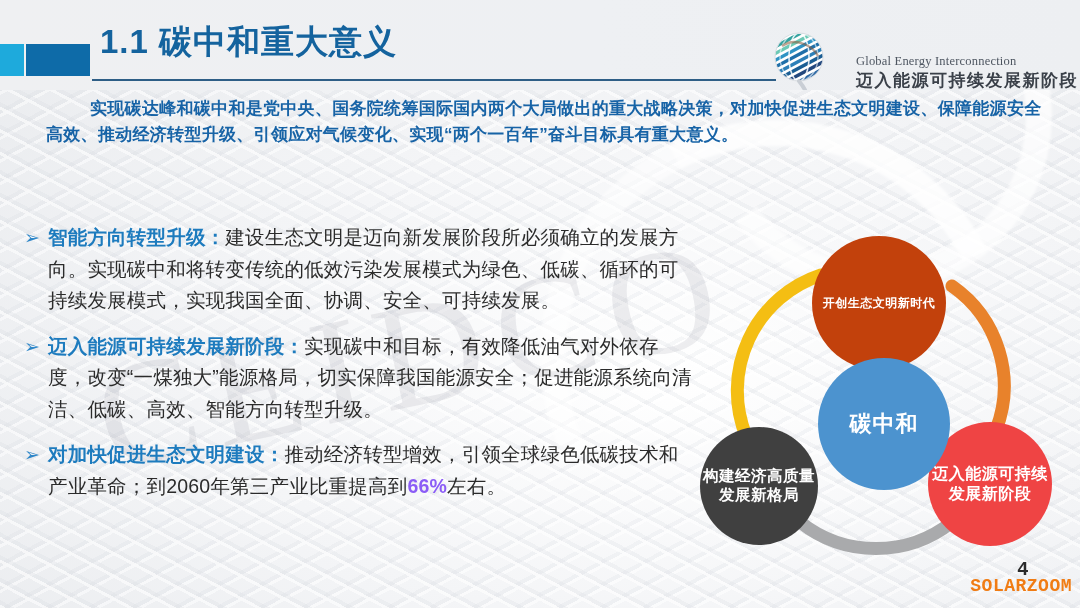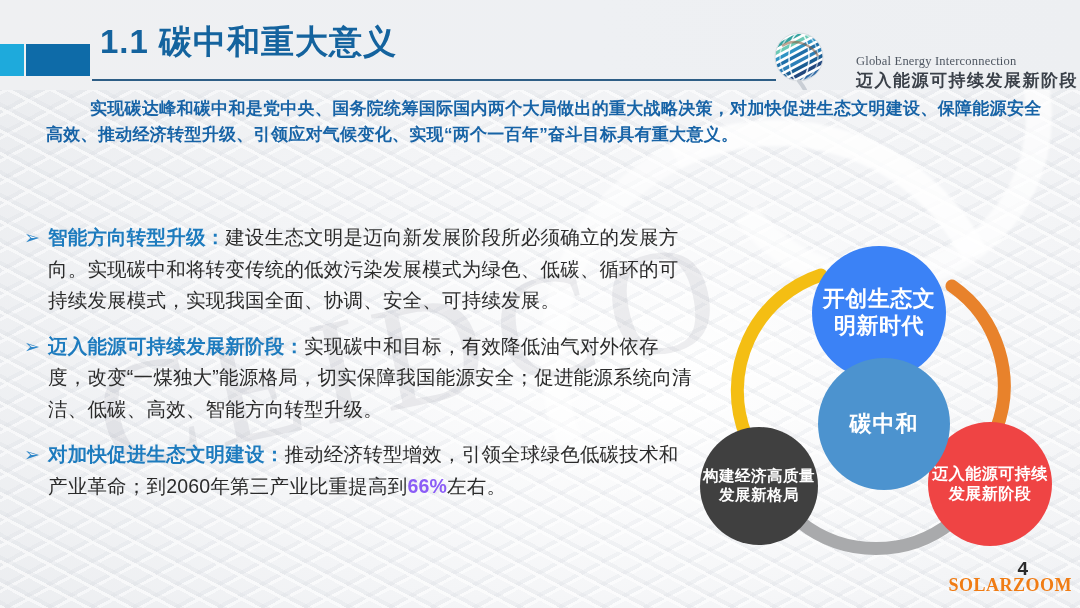--- a/index.html
+++ b/index.html
@@ -167,23 +167,23 @@
     align-items: center;
     justify-content: center;
     text-align: center;
     color: #ffffff;
     font-weight: bold;
     line-height: 1.22;
     letter-spacing: .5px;
   }
   .node-top {
     width: 134px; height: 134px;
-    left: 122px; top: 24px;
-    background: #3b82f6;
-    font-size: 22px;
+    left: 122px; top: 14px;
+    background: #c2410c;
+    font-size: 12px;
   }
   .node-left {
     width: 118px; height: 118px;
     left: 10px; top: 205px;
     background: #404040;
     font-size: 15.5px;
   }
   .node-right {
     width: 124px; height: 124px;
     left: 238px; top: 200px;
@@ -202,21 +202,21 @@
   .page-num {
     position: absolute;
     right: 52px; bottom: 28px;
     font-size: 19px;
     font-weight: bold;
     color: #2b2b2b;
   }
   .watermark {
     position: absolute;
     right: 8px; bottom: 12px;
-    font-family: Liberation Serif, serif;
+    font-family: Liberation Mono, monospace;
     font-size: 18px;
     font-weight: bold;
     color: #F07C14;
     letter-spacing: .5px;
   }
 </style>
 </head>
 <body>
 
 <div id="slide">

